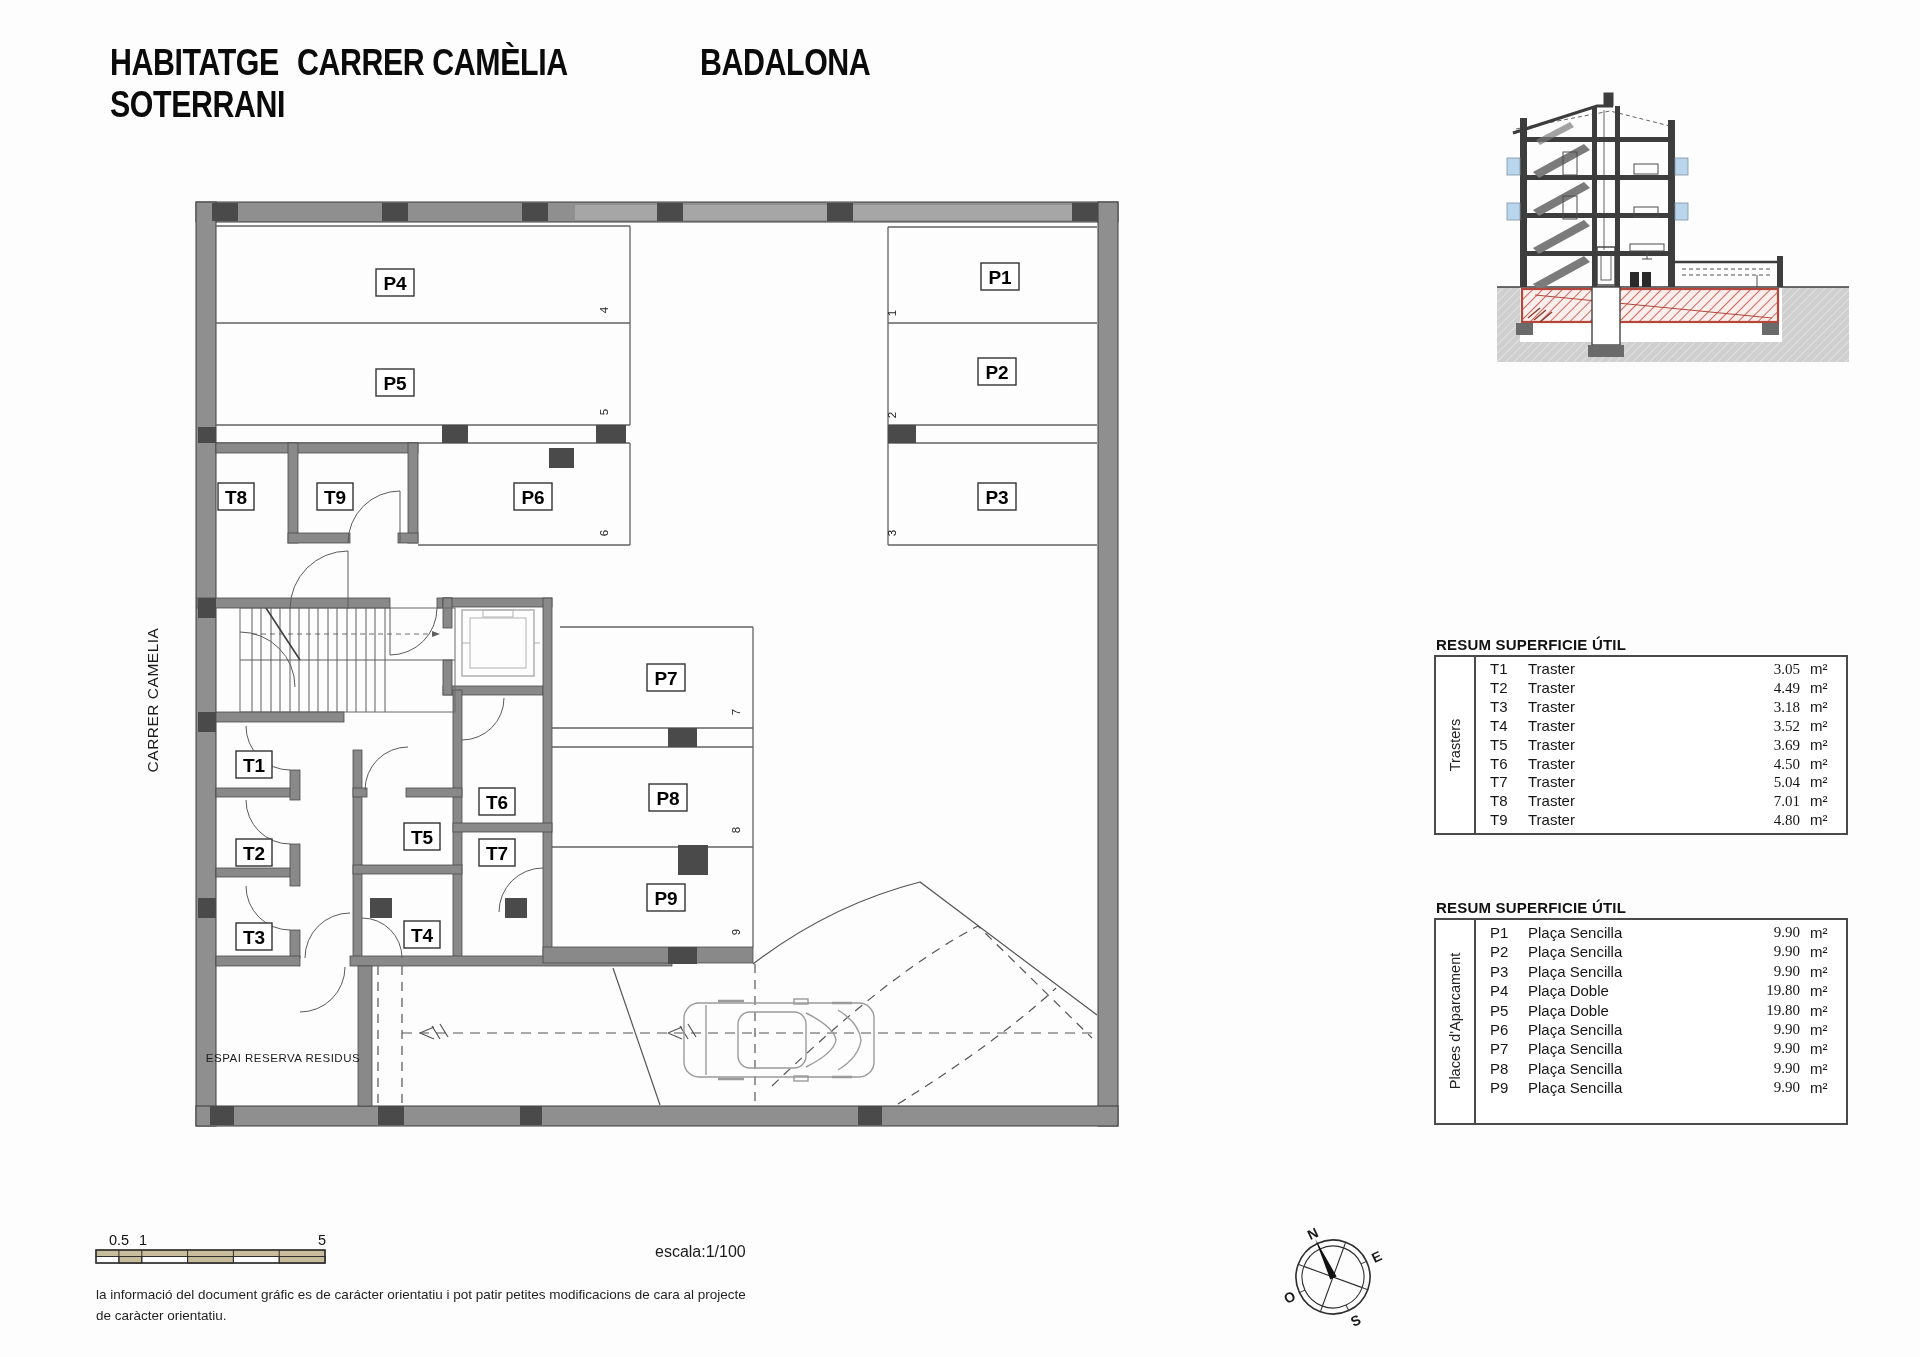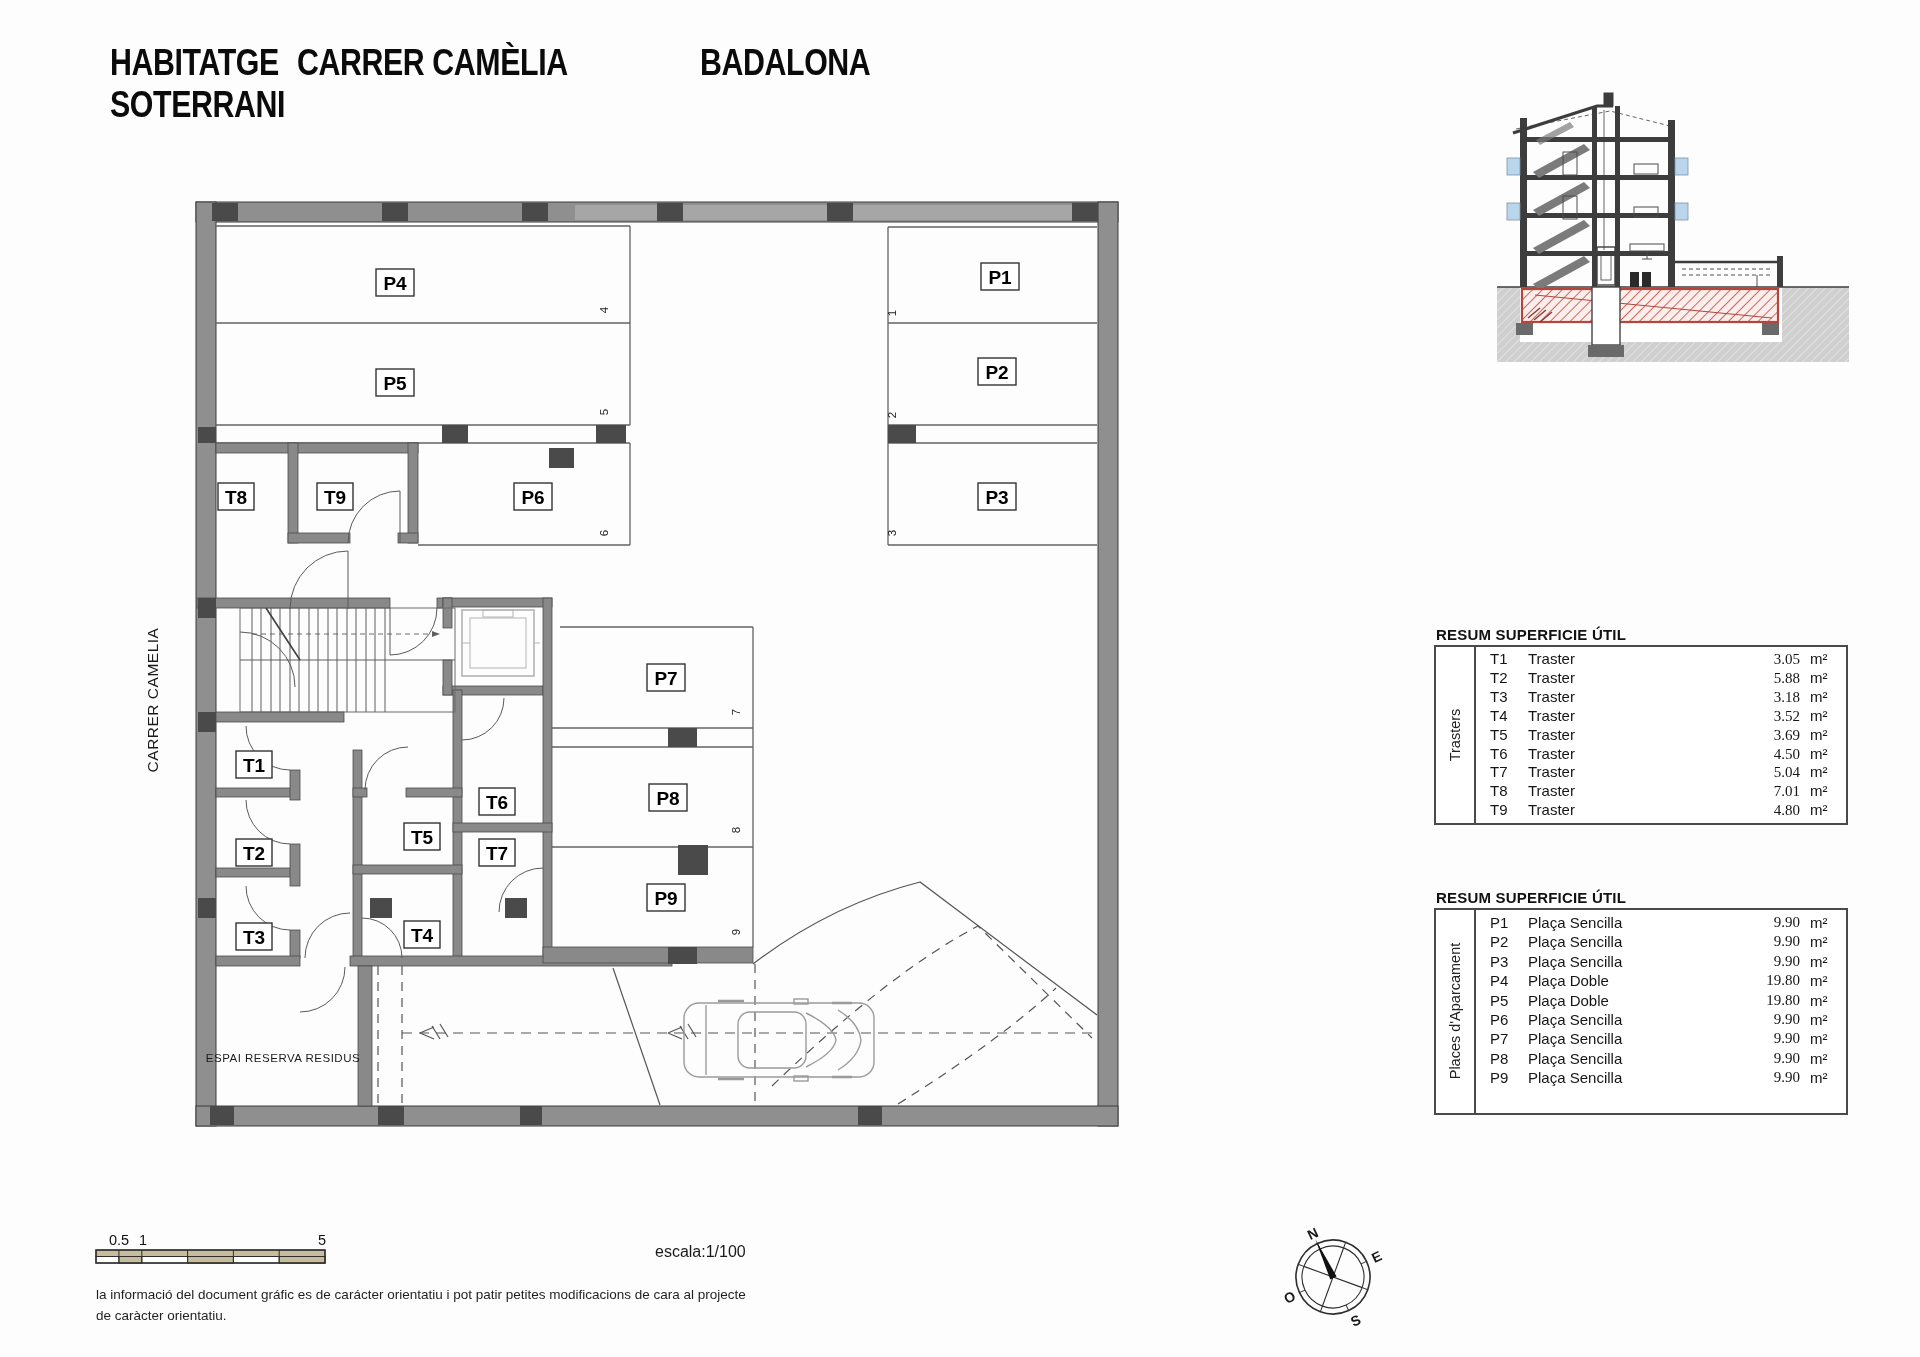--- a/index.html
+++ b/index.html
@@ -3,21 +3,21 @@
 <meta charset="utf-8">
 <style>
   html,body{margin:0;padding:0;background:#fff;}
   #page{position:relative;width:1920px;height:1357px;background:#fdfdfd;overflow:hidden;
         font-family:"Liberation Sans",sans-serif;color:#111;}
   svg text{font-family:"Liberation Sans",sans-serif;}
   .ttl{position:absolute;font-size:37px;font-weight:600;letter-spacing:-.5px;
        transform:scaleX(.82);transform-origin:left top;white-space:nowrap;color:#0b0b0b;}
   
   .stable{position:absolute;}
-  .stable .ttitle{font-size:15px;font-weight:700;letter-spacing:.2px;margin:0 0 2px 2px;}
+  .stable .ttitle{font-size:15px;font-weight:700;letter-spacing:.2px;margin:10px 0 2px 2px;}
   .tbox{border:2px solid #4a4a4a;display:flex;background:#fff;}
   .sidecell{width:38px;border-right:2px solid #4a4a4a;display:flex;align-items:center;justify-content:center;}
   .sidecell span{transform:rotate(-90deg);white-space:nowrap;font-size:14.5px;color:#222;}
   .rows{flex:1;padding:3px 6px 3px 0;}
   .trow{display:grid;grid-template-columns:52px 1fr 64px 40px;font-size:15px;color:#151515;}
   .t1 .trow{line-height:18.9px;} .t2 .trow{line-height:19.4px;}
   .trow .c1{padding-left:14px;} .trow .c3{text-align:right;font-family:Liberation Serif, serif;} .trow .c4{padding-left:10px;}
   .pad-bottom{height:22px;}
   .escala{position:absolute;left:655px;top:1243px;font-size:16px;color:#1a1a1a;text-align:right;}
   .disc{position:absolute;left:96px;top:1285px;font-size:13.5px;line-height:1.55;color:#1f1f1f;}
@@ -337,21 +337,21 @@
     <div class="rows">
       <div class="trow">
             <span class="c1">T1</span>
             <span class="c2">Traster</span>
             <span class="c3">3.05</span>
             <span class="c4">m²</span>
           </div>
       <div class="trow">
             <span class="c1">T2</span>
             <span class="c2">Traster</span>
-            <span class="c3">5.88</span>
+            <span class="c3">4.49</span>
             <span class="c4">m²</span>
           </div>
       <div class="trow">
             <span class="c1">T3</span>
             <span class="c2">Traster</span>
             <span class="c3">3.18</span>
             <span class="c4">m²</span>
           </div>
       <div class="trow">
             <span class="c1">T4</span>

